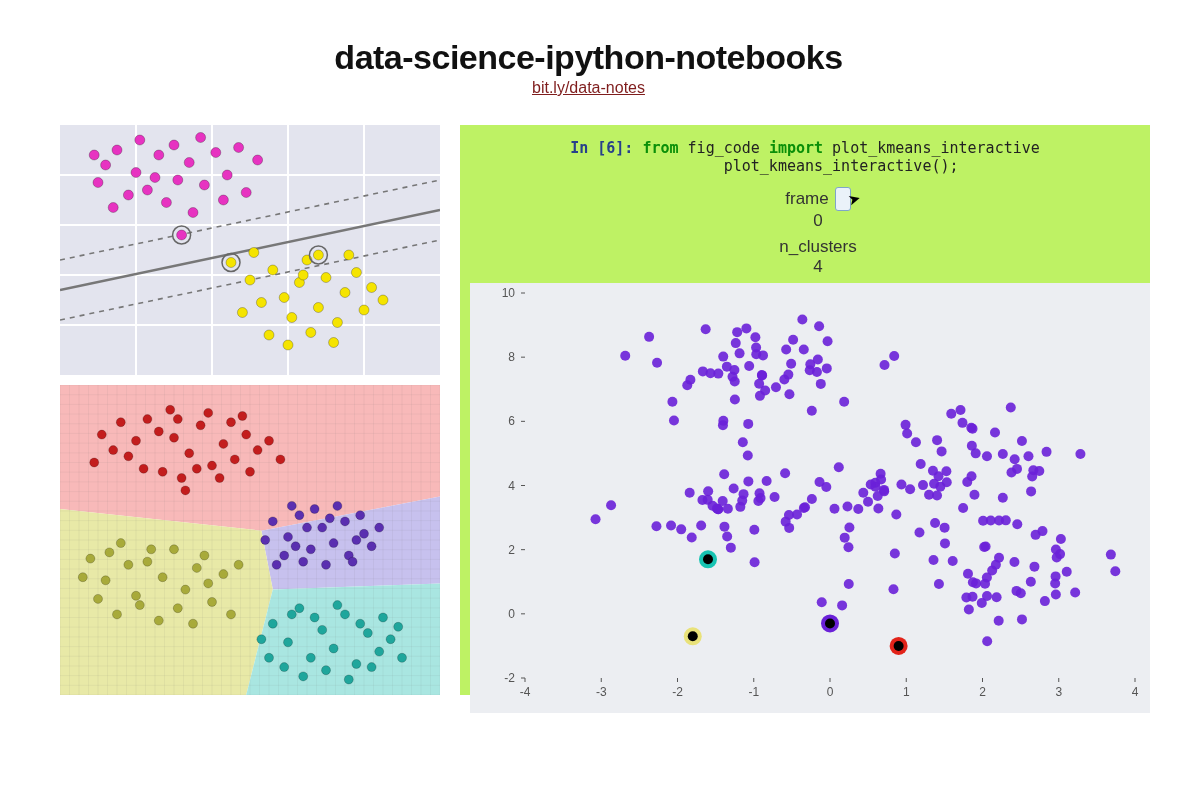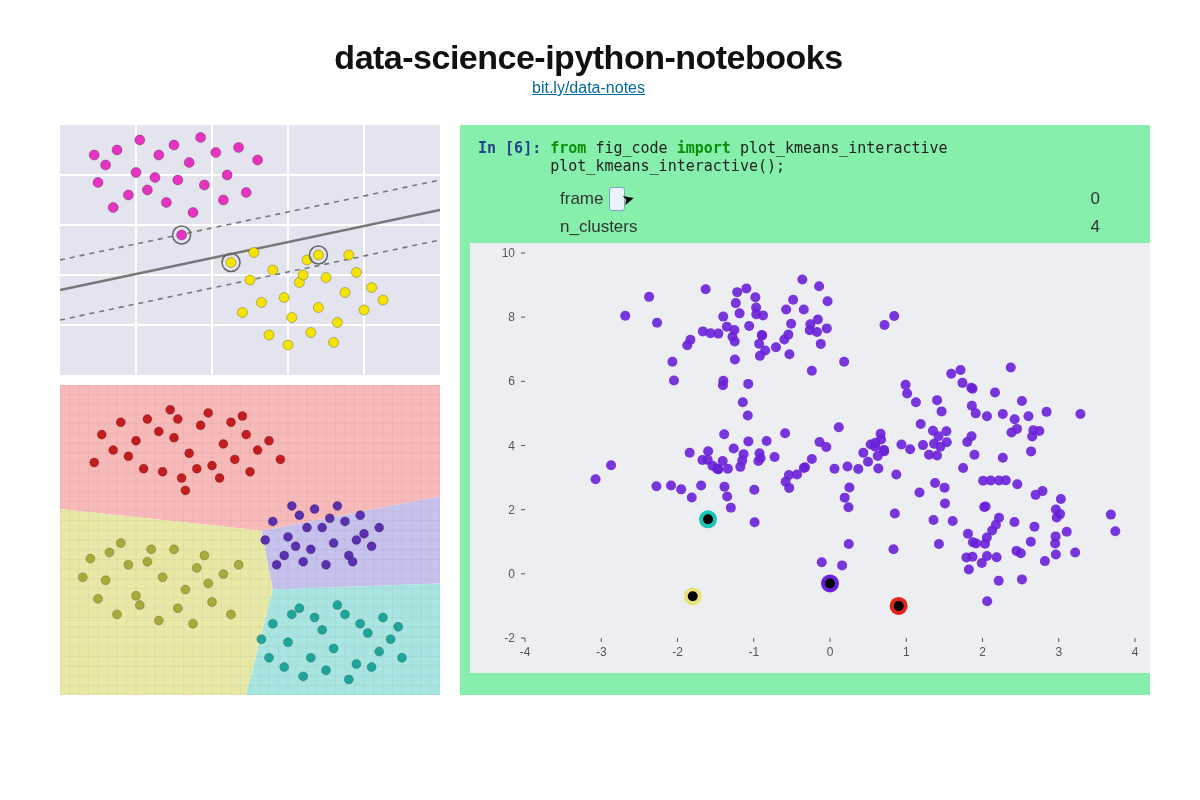--- a/index.html
+++ b/index.html
@@ -26,40 +26,41 @@
     color: #111;
     margin: 8px 0 2px 0;
     letter-spacing: -0.5px;
   }
   .slide-link {
     text-align: center;
     font-size: 16px;
     margin-bottom: 28px;
   }
   .slide-link a {
-    color: #0369a1;
+    color: #7f1d1d;
     text-decoration: underline;
   }
   .content {
     flex: 1;
     display: flex;
     gap: 20px;
   }
   .col-left {
     width: 380px;
     display: flex;
     flex-direction: column;
     gap: 10px;
   }
   .col-right {
     flex: 1;
-    background: #86efac;
+    background: #bef264;
     position: relative;
     height: 570px;
     box-sizing: border-box;
+    text-align: center;
   }
   .panel-svm {
     height: 250px;
     background: #e3e4ee;
     position: relative;
   }
   .panel-clusters {
     height: 310px;
     position: relative;
     background: #fff;
@@ -96,21 +97,22 @@
     font-family: "Helvetica Neue",Arial,sans-serif;
     font-size: 17px;
     color: #333;
     padding: 6px 30px 0 88px;
   }
   .widget-row {
     display: flex;
     align-items: center;
     justify-content: space-between;
     width: 540px;
-    margin: 6px 12px;
+    margin: 6px 0;
+    flex-direction: column;
   }
   .widget-label { display:flex; align-items:center; gap:6px;}
   .slider-handle {
     display:inline-block; width:14px; height:22px;
     border:1px solid #7fa6c9; border-radius:3px;
     background:#eaf2f9;
     position: relative;
   }
   .cursor-icon {
     position:absolute;

